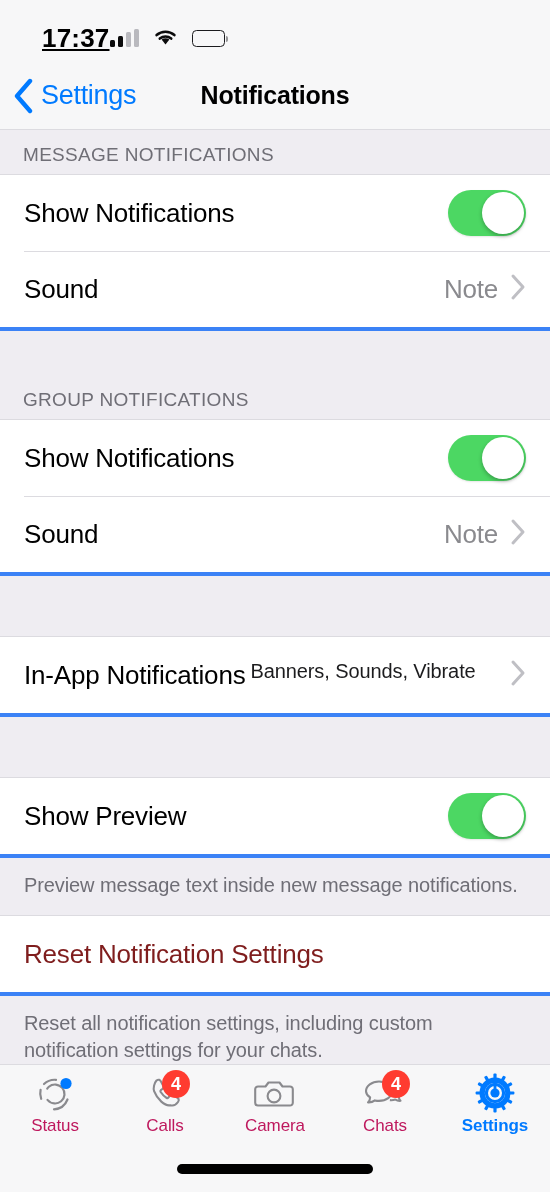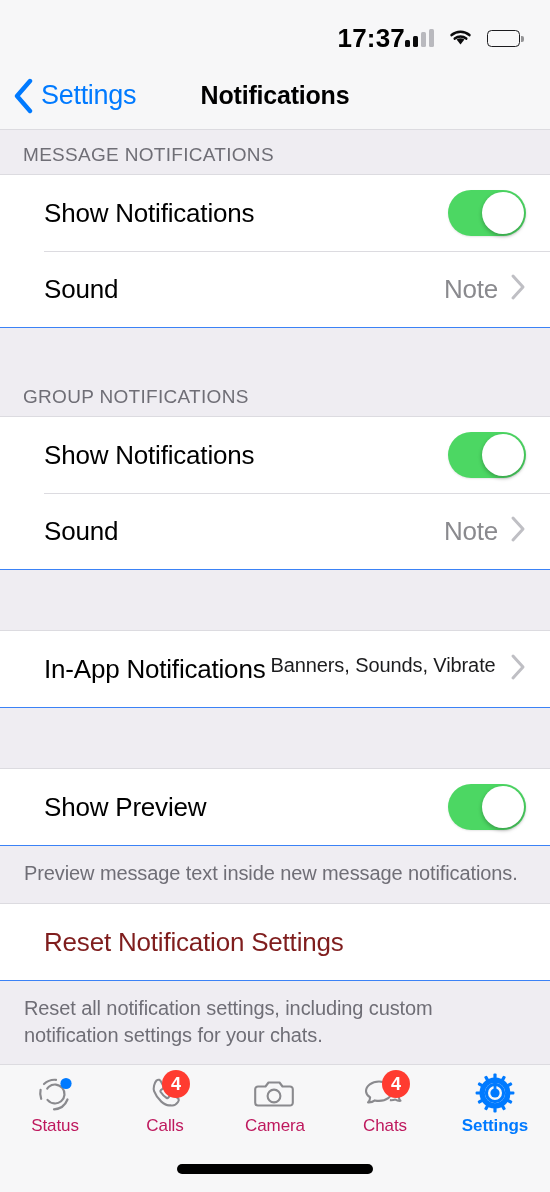--- a/index.html
+++ b/index.html
@@ -9,22 +9,23 @@
     background:#EFEDF2;
     color:#000;
     -webkit-font-smoothing:antialiased;
     overflow:hidden;
   }
   .phone { position:relative; width:550px; height:1192px; background:#EFEDF2; display:flex; flex-direction:column; }
 
   
   .statusbar {
     height:62px; background:#F7F7F8; flex:0 0 62px;
-    display:flex; align-items:center; justify-content:flex-end;
+    display:flex; align-items:center; justify-content:flex-start;
     padding:14px 30px 0 42px;
+    text-decoration:underline;
   }
   .status-time { font-size:26px; font-weight:bold; letter-spacing:0.2px; color:#000; }
   .status-icons { display:flex; align-items:center; gap:13px; }
   .signal { display:flex; align-items:flex-end; gap:3px; height:18px; }
   .signal i { width:5px; border-radius:1.5px; background:#B9B9BE; display:block; }
   .signal i.on { background:#0B0B0C; }
   .signal i:nth-child(1){ height:7px; }
   .signal i:nth-child(2){ height:11px; }
   .signal i:nth-child(3){ height:15px; }
   .signal i:nth-child(4){ height:18px; }
@@ -46,21 +47,21 @@
   }
 
   
   .content { flex:1 1 auto; overflow:hidden; background:#EFEDF2; }
   .section-header {
     height:44px; display:flex; align-items:flex-end; padding:0 24px 8px 23px;
     font-size:19px; color:#6F6E76; letter-spacing:0.3px;
   }
   .gap { height:44px; background:#EFEDF2; }
   .gap.tall { height:60px; }
-  .group { background:#FFFFFF; border-top:1px solid #DCDBE0; border-bottom:1px solid #3b82f6;padding-left:20px; }
+  .group { background:#FFFFFF; border-top:1px solid #DCDBE0; border-bottom:4px solid #3b82f6; }
   .row {
     min-height:76px; display:flex; align-items:center; padding:0 24px;
     position:relative; background:#FFFFFF;
   }
   .row + .row:before {
     content:""; position:absolute; left:24px; right:0; top:0; height:1px; background:#DCDBE0;
   }
   .row-title { font-size:26px; color:#000; letter-spacing:-0.2px; }
   .row-title.danger { color:#7f1d1d; }
   .row-texts { display:flex; flex-direction:row; gap:5px; padding:13px 0; }

